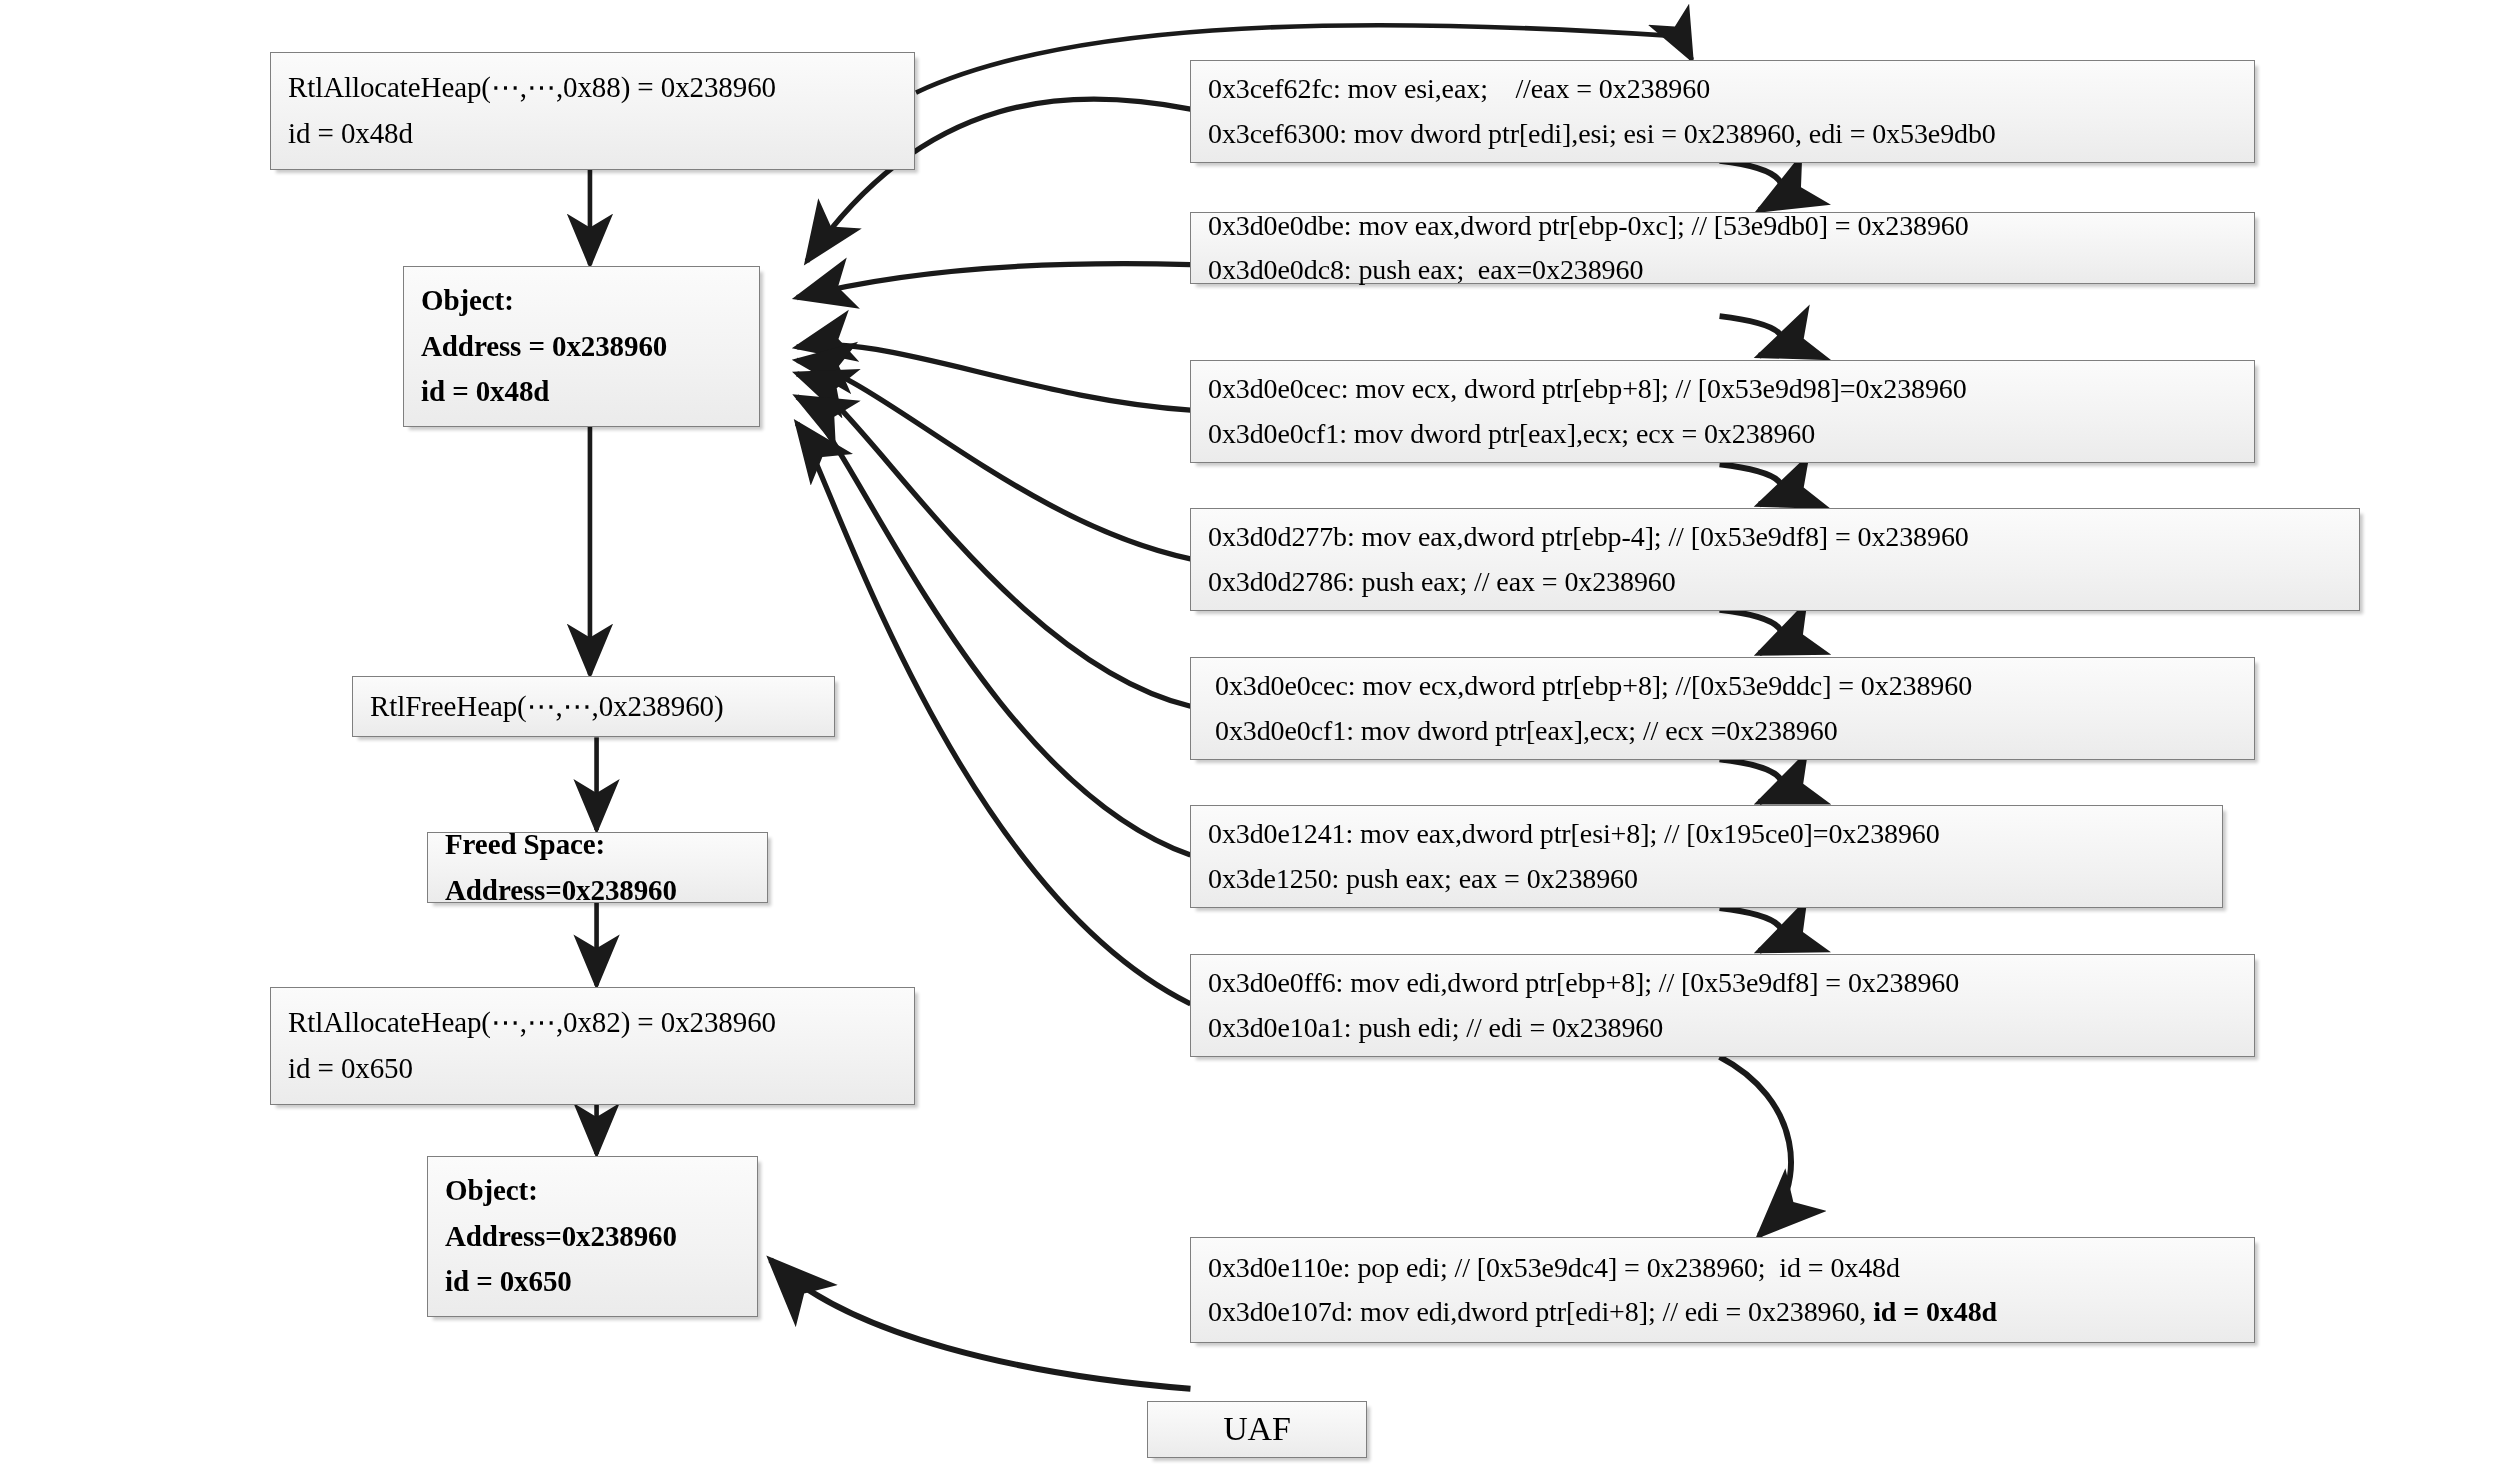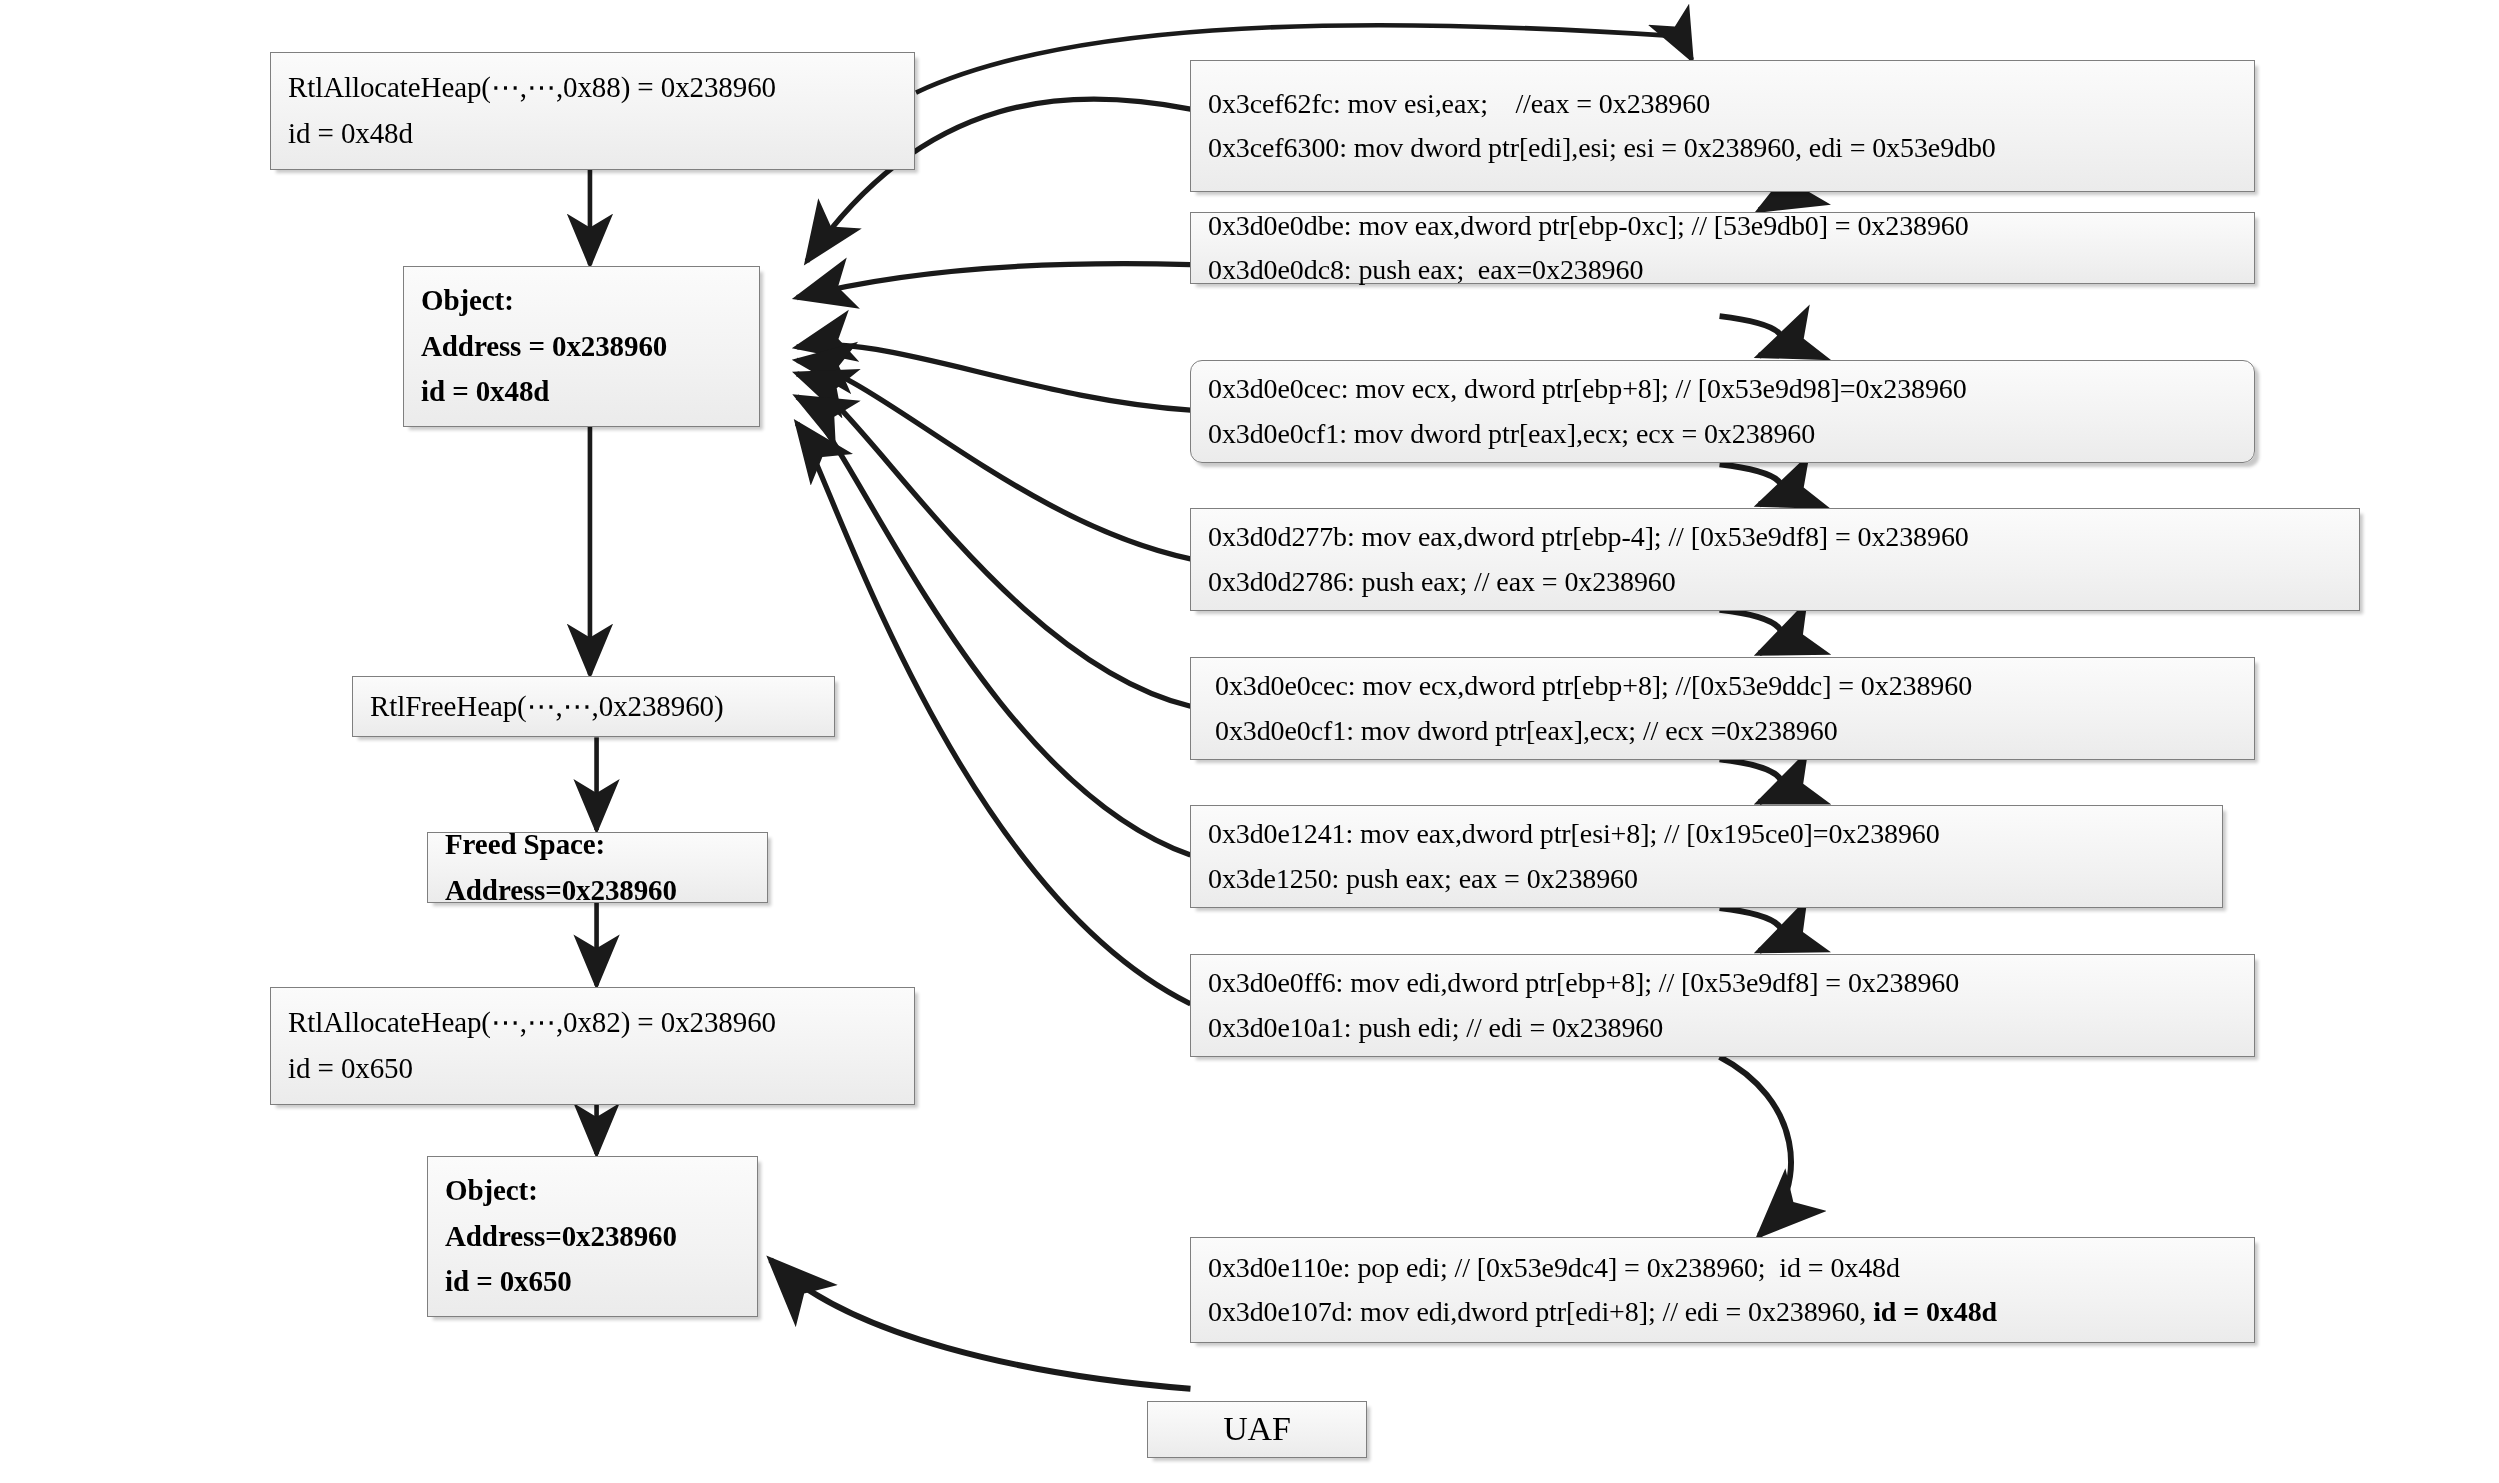--- a/index.html
+++ b/index.html
@@ -117,31 +117,31 @@
     <div class="line">RtlAllocateHeap(⋯,⋯,0x82) = 0x238960</div>
     <div class="line">id = 0x650</div>
   </div>
 
   <div class="node bold" style="left:427px;top:1156px;width:331px;height:161px;">
     <div class="line">Object:</div>
     <div class="line">Address=0x238960</div>
     <div class="line">id = 0x650</div>
   </div>
 
-  <div class="node code" style="left:1190px;top:60px;width:1065px;height:132px;">
+  <div class="node code" style="left:1190px;top:60px;width:1065px;height:103px;">
     <div class="line">0x3cef62fc: mov esi,eax;    //eax = 0x238960</div>
     <div class="line">0x3cef6300: mov dword ptr[edi],esi; esi = 0x238960, edi = 0x53e9db0</div>
   </div>
 
   <div class="node code" style="left:1190px;top:212px;width:1065px;height:72px;">
     <div class="line">0x3d0e0dbe: mov eax,dword ptr[ebp-0xc]; // [53e9db0] = 0x238960</div>
     <div class="line">0x3d0e0dc8: push eax;  eax=0x238960</div>
   </div>
 
-  <div class="node code" style="left:1190px;top:360px;width:1065px;height:103px;border-radius:12px;">
+  <div class="node code" style="left:1190px;top:360px;width:1065px;height:103px;">
     <div class="line">0x3d0e0cec: mov ecx, dword ptr[ebp+8]; // [0x53e9d98]=0x238960</div>
     <div class="line">0x3d0e0cf1: mov dword ptr[eax],ecx; ecx = 0x238960</div>
   </div>
 
   <div class="node code" style="left:1190px;top:508px;width:1170px;height:103px;">
     <div class="line">0x3d0d277b: mov eax,dword ptr[ebp-4]; // [0x53e9df8] = 0x238960</div>
     <div class="line">0x3d0d2786: push eax; // eax = 0x238960</div>
   </div>
 
   <div class="node code" style="left:1190px;top:657px;width:1065px;height:103px;padding-left:24px;">

